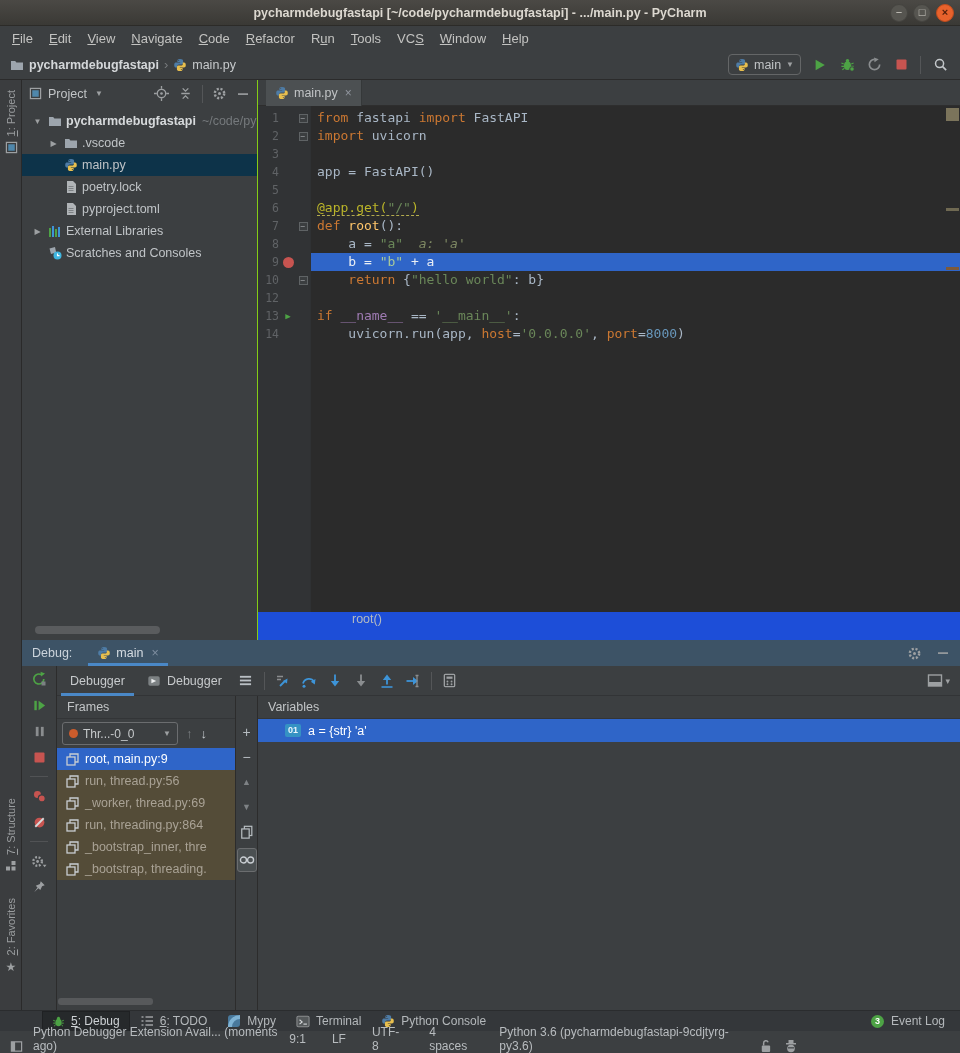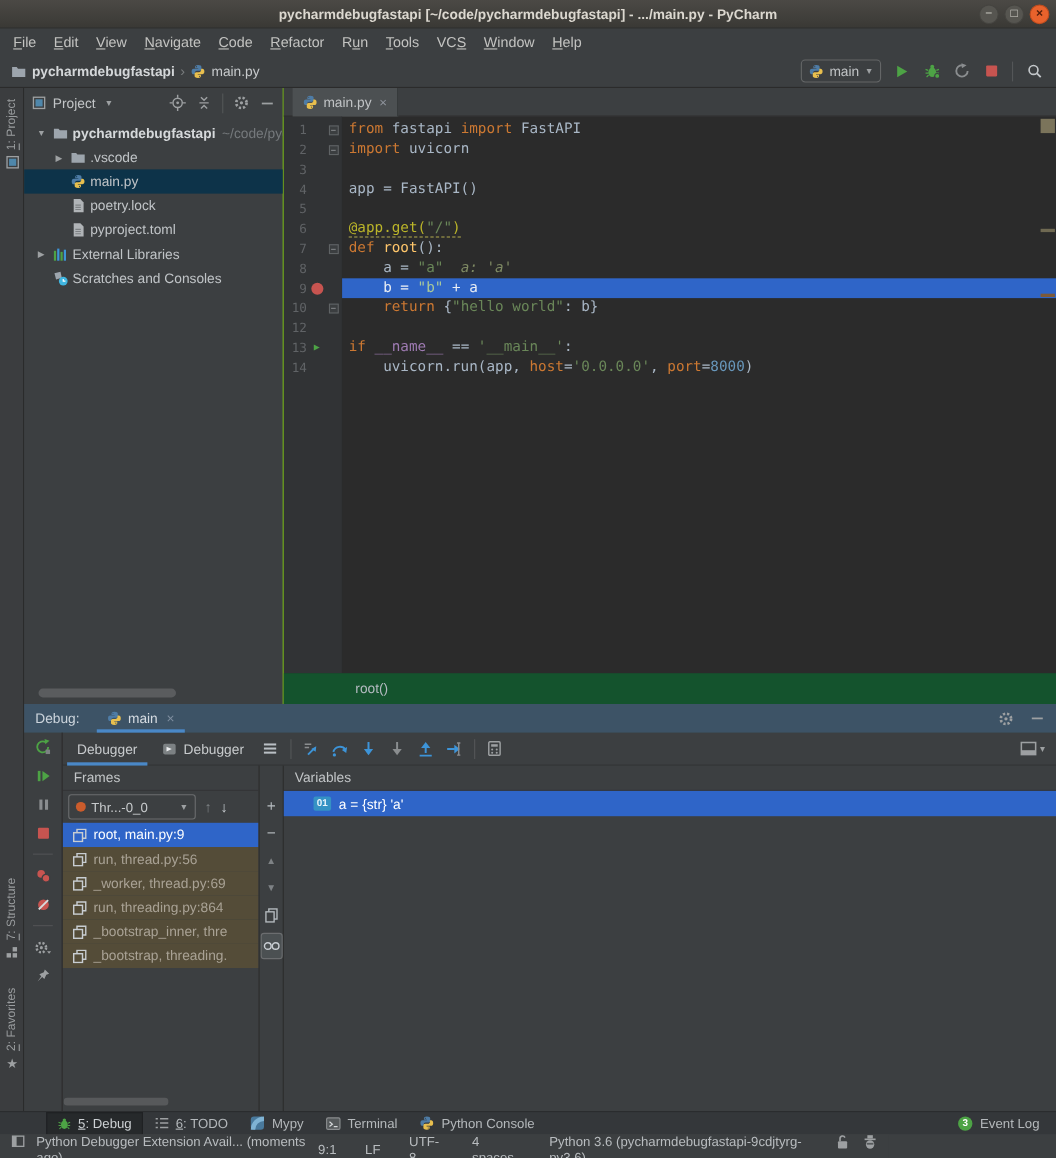--- a/index.html
+++ b/index.html
@@ -67,21 +67,21 @@
 .bp-dot{width:11px;height:11px;border-radius:50%;background:#c75450}
 .run-arrow{color:#4da345;font-size:9px}
 .fold-box{width:9px;height:9px;border:1px solid #5f6365;background:#3b3e40;color:#9da0a2;font-size:8px;line-height:7px;text-align:center}
 .code-text{flex:1;padding-left:6px;white-space:pre}
 .row-exec .code-text{background:#2f65c8}
 .tk-k{color:#cc7832}.tk-p{color:#a9b7c6}.tk-s{color:#6a8759}.tk-num{color:#6897bb}
 .tk-f{color:#ffc66b}.tk-d{color:#bbb529}.tk-h{color:#7f8a64;font-style:italic}.tk-u{color:#9f7bb3}
 .row-exec .tk-p{color:#e9eef4}.row-exec .tk-s{color:#a9c99a}
 .warn-line{border-bottom:1px dashed #b3ab4e}
 .emark{position:absolute;right:1px;z-index:5}
-.crumb-bar{position:absolute;bottom:0;left:0;right:0;height:28px;background:#14532d;display:flex;align-items:center;padding-left:65px;color:#b4bac0}
+.crumb-bar{position:absolute;bottom:0;left:0;right:0;height:28px;background:#1d4ed8;display:flex;padding-left:94px;color:#b4bac0}
 
 
 .debug{position:absolute;left:22px;top:640px;width:938px;height:370px;background:#3c3f41}
 .debug-header{height:26px;background:#3d5366;display:flex;align-items:center;padding:0 10px;color:#ccd4dc}
 .dbg-session-tab{display:flex;align-items:center;gap:5px;margin-left:16px;padding:0 9px;height:26px;position:relative;color:#d6dce2}
 .dbg-session-tab::after{content:"";position:absolute;left:0;right:0;bottom:0;height:3px;background:#4a88c7}
 .dbg-session-tab .close{color:#7f8ea0;margin-left:3px}
 .dbg-hdr-icons{margin-left:auto;display:flex;align-items:center;gap:14px}
 .debug-body{position:absolute;top:26px;left:0;right:0;bottom:0;display:flex}
 .dstrip{width:35px;flex:none;border-right:1px solid #2c2c2c;display:flex;flex-direction:column;align-items:center;padding-top:5px;gap:10px}
@@ -116,21 +116,21 @@
 .badge01{background:#3592c4;color:#eaf5fc;font-size:9px;font-weight:bold;padding:0 3px;height:13px;line-height:13px;border-radius:2px;flex:none}
 
 
 .bottombar{position:absolute;left:0;top:1010px;width:960px;height:21px;background:#34373a;border-top:1px solid #2a2c2e;display:flex;align-items:center;padding-left:42px;font-size:12px;color:#b4b8bb}
 .bb-item{display:flex;align-items:center;gap:6px;padding:0 10px;height:21px}
 .bb-item.active{background:#26292b;box-shadow:inset 0 0 0 1px #1f2123;color:#cdd1d4}
 .bb-right{margin-left:auto;display:flex;align-items:center;gap:7px;padding-right:15px}
 .badge-green{width:13px;height:13px;border-radius:50%;background:#4da345;color:#fff;font-size:9px;line-height:13px;text-align:center;font-weight:bold}
 
 
-.statusbar{position:absolute;left:0;top:1031px;width:808px;height:22px;background:#3c3f41;display:flex;align-items:flex-start;padding:0 10px;font-size:12px;color:#b8bcbf}
+.statusbar{position:absolute;left:0;top:1031px;width:808px;height:22px;background:#3c3f41;display:flex;align-items:flex-end;padding:0 10px;font-size:12px;color:#b8bcbf}
 .sb-msg{margin-left:10px}
 .sb-group{margin-left:auto;display:flex;align-items:center;gap:26px}
 .sb-icons{display:flex;align-items:center;gap:12px;margin-left:18px}
 svg{display:block}
 </style>
 </head>
 <body>
 
 <div class="app">
 

